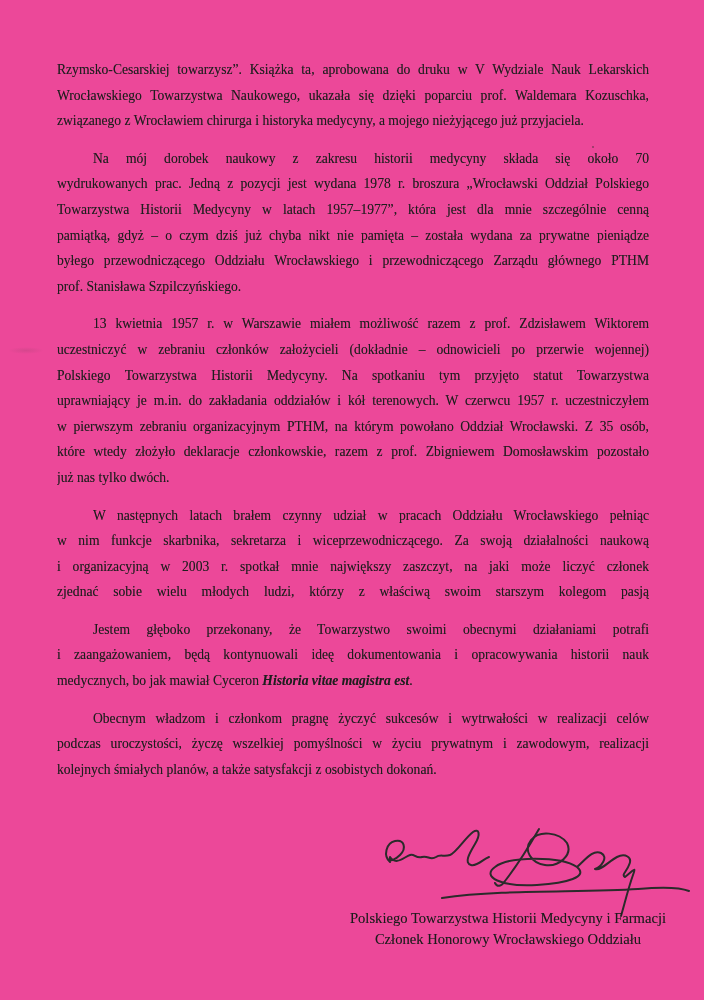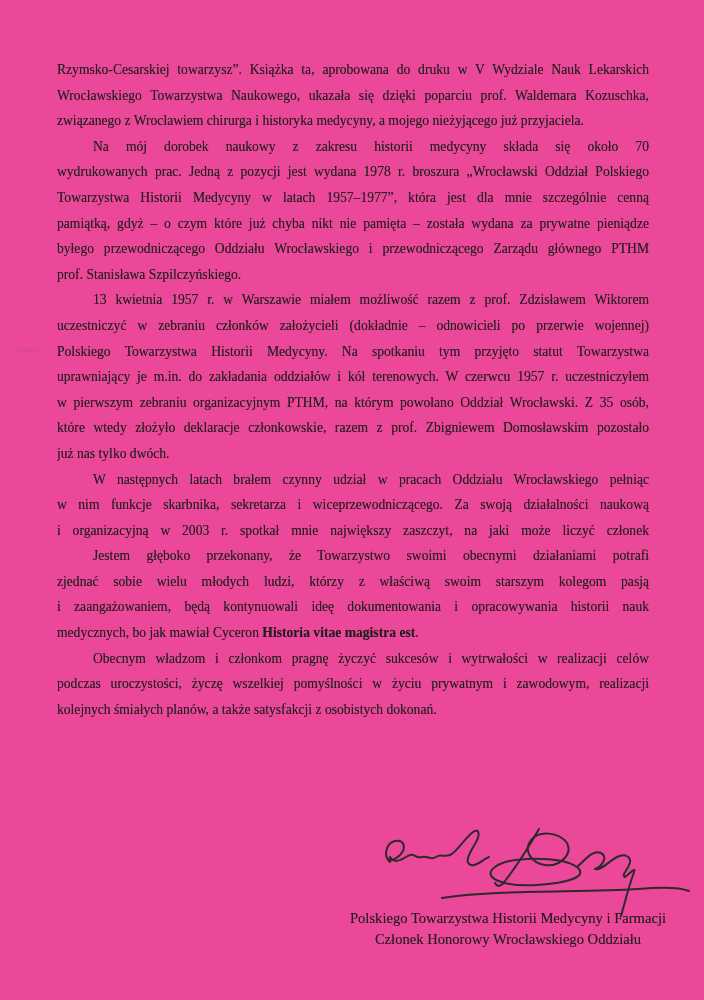--- a/index.html
+++ b/index.html
@@ -30,22 +30,22 @@
     font-size: 13.6px;
     overflow: hidden;
     white-space: normal;
     color: #1e1e1e;
     text-shadow: 0 0 0.5px rgba(30,30,30,0.45);
   }
   .line.just {
     text-align: justify;
     text-align-last: justify;
   }
-  .line.indent { padding-left: 36px; }
-  .bi { font-weight: bold; }
+  .line.indent { padding-left: 36px; margin-top: 12px; }
+  .bi { font-weight: bold; font-style: italic; }
 
   
   .sig {
     position: absolute;
     left: 380px;
     top: 826px;
     width: 322px;
     height: 96px;
   }
   .sig path {
@@ -99,41 +99,41 @@
   <div class="doc-body">
       <div class="paragraph">
         <div class="line just">Rzymsko-Cesarskiej towarzysz”. Książka ta, aprobowana do druku w V Wydziale Nauk Lekarskich</div>
         <div class="line just">Wrocławskiego Towarzystwa Naukowego, ukazała się dzięki poparciu prof. Waldemara Kozuschka,</div>
         <div class="line">związanego z Wrocławiem chirurga i historyka medycyny, a mojego nieżyjącego już przyjaciela.</div>
       </div>
       <div class="paragraph">
         <div class="line just indent">Na mój dorobek naukowy z zakresu historii medycyny składa się około 70</div>
         <div class="line just">wydrukowanych prac. Jedną z pozycji jest wydana 1978 r. broszura „Wrocławski Oddział Polskiego</div>
         <div class="line just">Towarzystwa Historii Medycyny w latach 1957–1977”, która jest dla mnie szczególnie cenną</div>
-        <div class="line just">pamiątką, gdyż – o czym które już chyba nikt nie pamięta – została wydana za prywatne pieniądze</div>
+        <div class="line just">pamiątką, gdyż – o czym dziś już chyba nikt nie pamięta – została wydana za prywatne pieniądze</div>
         <div class="line just">byłego przewodniczącego Oddziału Wrocławskiego i przewodniczącego Zarządu głównego PTHM</div>
         <div class="line">prof. Stanisława Szpilczyńskiego.</div>
       </div>
       <div class="paragraph">
         <div class="line just indent">13 kwietnia 1957 r. w Warszawie miałem możliwość razem z prof. Zdzisławem Wiktorem</div>
         <div class="line just">uczestniczyć w zebraniu członków założycieli (dokładnie – odnowicieli po przerwie wojennej)</div>
         <div class="line just">Polskiego Towarzystwa Historii Medycyny. Na spotkaniu tym przyjęto statut Towarzystwa</div>
         <div class="line just">uprawniający je m.in. do zakładania oddziałów i kół terenowych. W czerwcu 1957 r. uczestniczyłem</div>
         <div class="line just">w pierwszym zebraniu organizacyjnym PTHM, na którym powołano Oddział Wrocławski. Z 35 osób,</div>
         <div class="line just">które wtedy złożyło deklaracje członkowskie, razem z prof. Zbigniewem Domosławskim pozostało</div>
         <div class="line">już nas tylko dwóch.</div>
       </div>
       <div class="paragraph">
         <div class="line just indent">W następnych latach brałem czynny udział w pracach Oddziału Wrocławskiego pełniąc</div>
         <div class="line just">w nim funkcje skarbnika, sekretarza i wiceprzewodniczącego. Za swoją działalności naukową</div>
         <div class="line just">i organizacyjną w 2003 r. spotkał mnie największy zaszczyt, na jaki może liczyć członek</div>
       </div>
       <div class="paragraph">
+        <div class="line just">zjednać sobie wielu młodych ludzi, którzy z właściwą swoim starszym kolegom pasją</div>
         <div class="line just indent">Jestem głęboko przekonany, że Towarzystwo swoimi obecnymi działaniami potrafi</div>
-        <div class="line just">zjednać sobie wielu młodych ludzi, którzy z właściwą swoim starszym kolegom pasją</div>
         <div class="line just">i zaangażowaniem, będą kontynuowali ideę dokumentowania i opracowywania historii nauk</div>
         <div class="line"><span>medycznych, bo jak mawiał Cyceron </span><span class="bi">Historia vitae magistra est</span><span>.</span></div>
       </div>
       <div class="paragraph">
         <div class="line just indent">Obecnym władzom i członkom pragnę życzyć sukcesów i wytrwałości w realizacji celów</div>
         <div class="line just">podczas uroczystości, życzę wszelkiej pomyślności w życiu prywatnym i zawodowym, realizacji</div>
         <div class="line">kolejnych śmiałych planów, a także satysfakcji z osobistych dokonań.</div>
       </div>
     </div>
 

